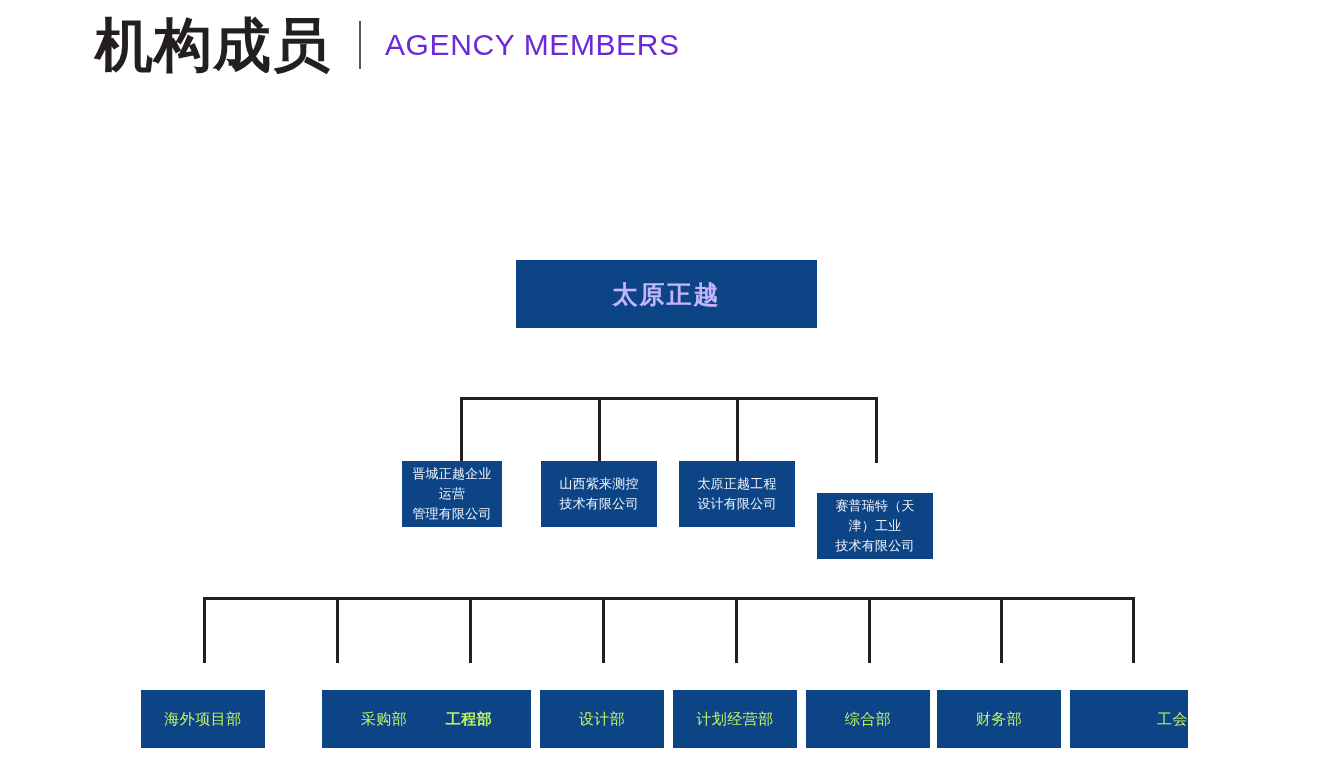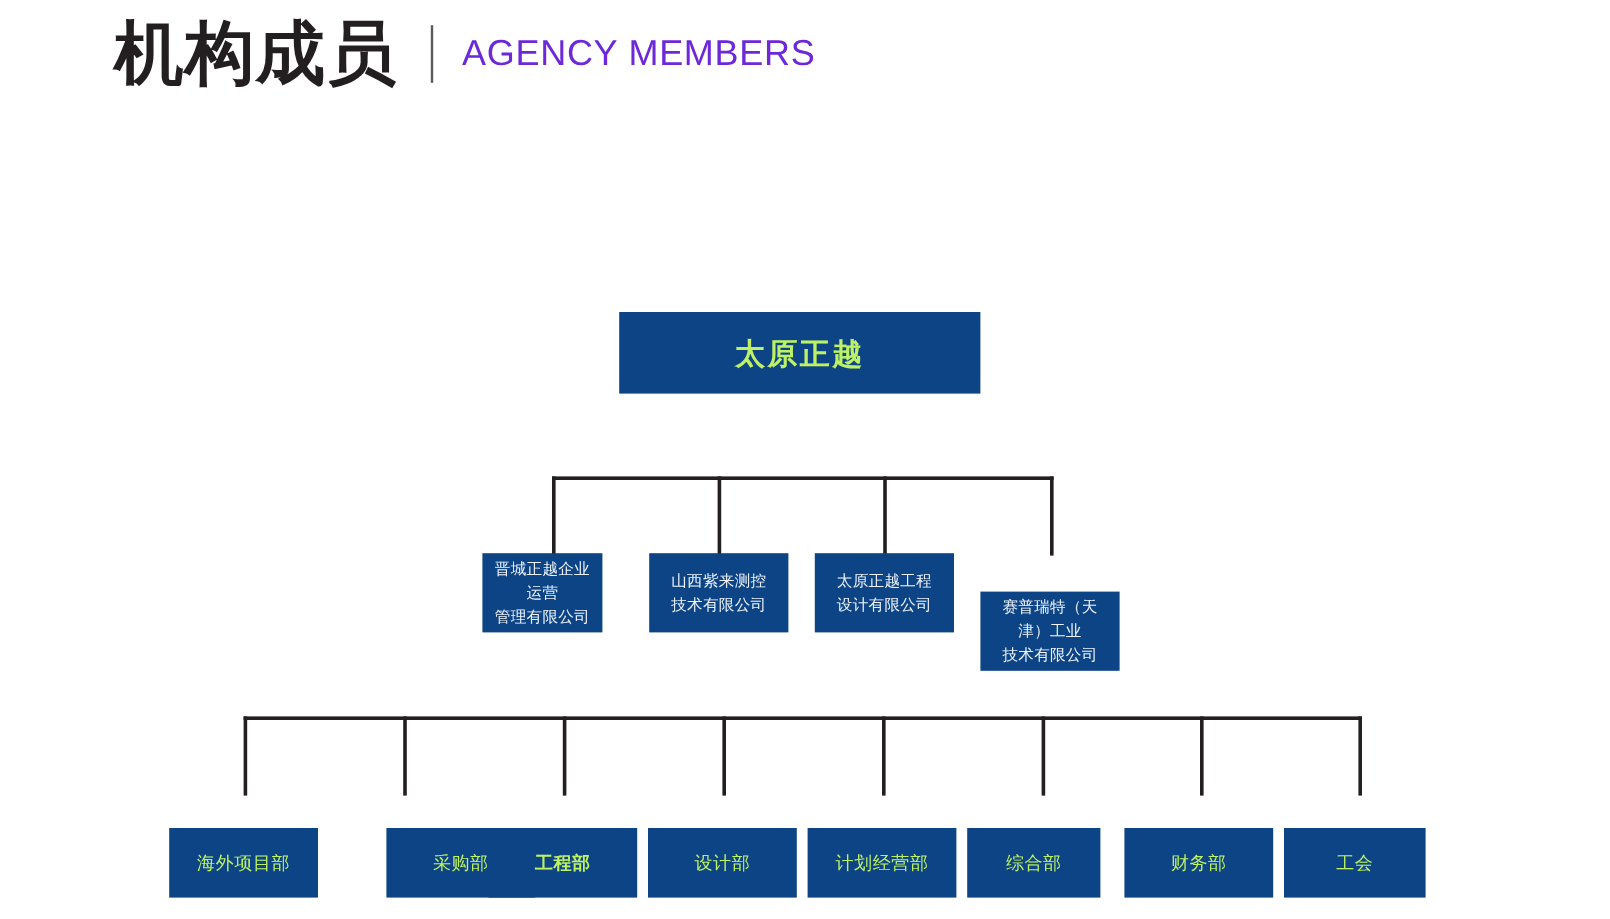--- a/index.html
+++ b/index.html
@@ -50,21 +50,21 @@
     letter-spacing: 0.6px;
     color: #6d28d9;
     line-height: 1;
     white-space: nowrap;
   }
 
   
   .node {
     position: absolute;
     background: #0d4486;
-    color: #bef264;
+    color: #c4b5fd;
     box-sizing: border-box;
     display: flex;
     align-items: center;
     justify-content: center;
     text-align: center;
   }
   .node-root {
     left: 516px;
     top: 260px;
     width: 301px;
@@ -168,23 +168,23 @@
   </div>
   <div class="node node-dept" style="left:407px; width:124px;font-weight:bold;">
     <span>工程部</span>
   </div>
   <div class="node node-dept" style="left:540px; width:124px;">
     <span>设计部</span>
   </div>
   <div class="node node-dept" style="left:673px; width:124px;">
     <span>计划经营部</span>
   </div>
-  <div class="node node-dept" style="left:806px; width:111px;">
+  <div class="node node-dept" style="left:806px; width:124px;">
     <span>综合部</span>
   </div>
   <div class="node node-dept" style="left:937px; width:124px;">
     <span>财务部</span>
   </div>
-  <div class="node node-dept" style="left:1070px; width:118px;">
+  <div class="node node-dept" style="left:1070px; width:118px;justify-content:flex-end;">
     <span>工会</span>
   </div>
 
 </div>
 
 </body></html>

